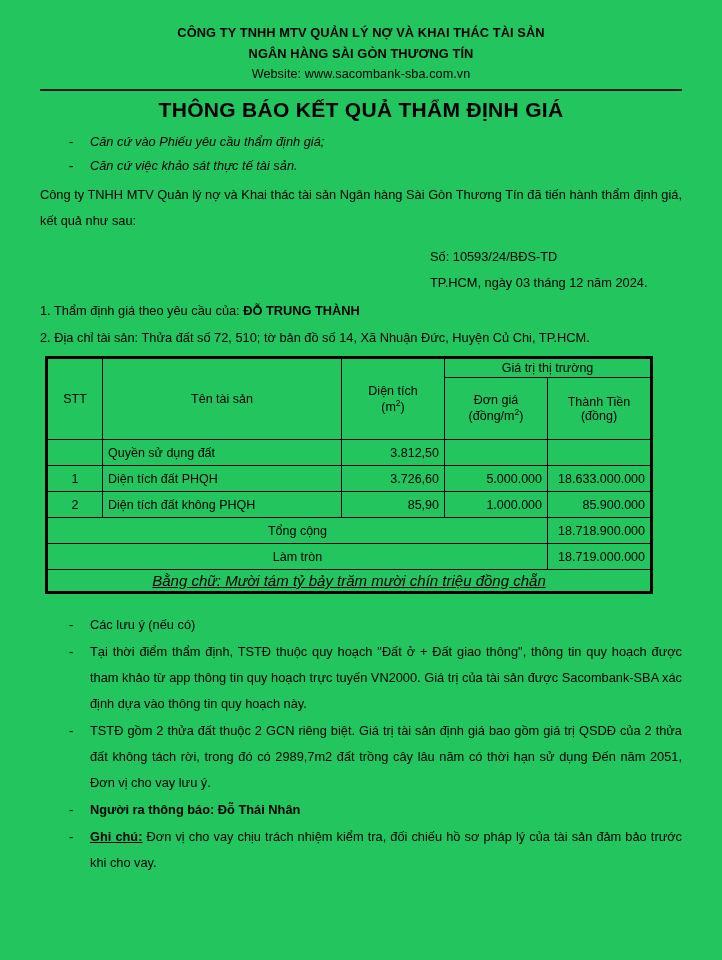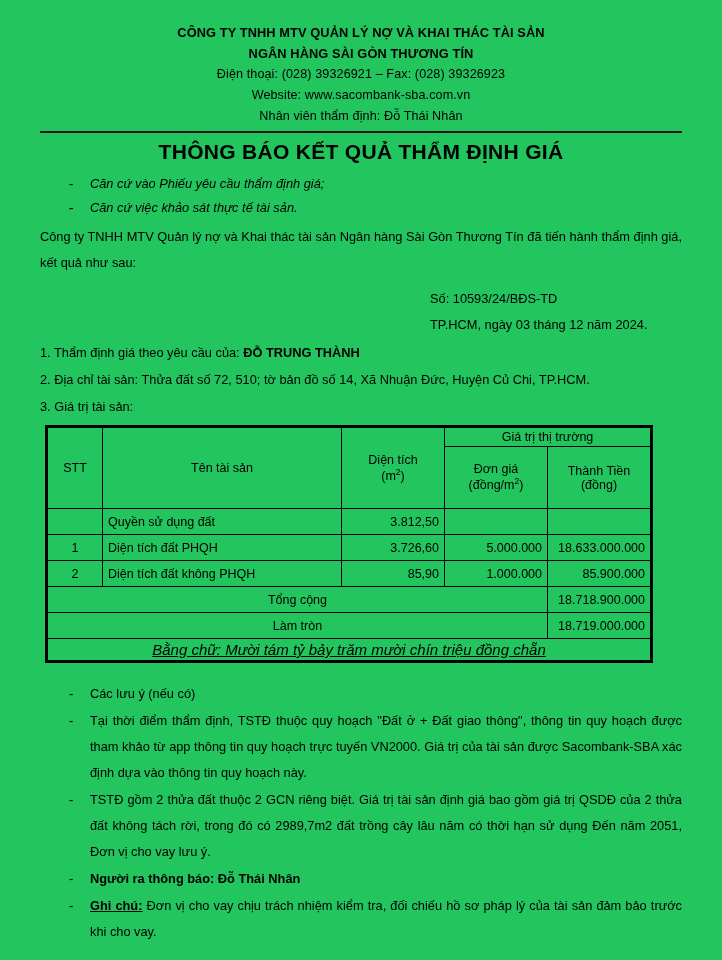--- a/index.html
+++ b/index.html
@@ -166,26 +166,24 @@
 </head>
 <body>
 
 <div class="page">
   <div class="sheet">
 
     
     <div class="letterhead">
       <div class="lh-line bold">CÔNG TY TNHH MTV QUẢN LÝ NỢ VÀ KHAI THÁC TÀI SẢN</div>
       <div class="lh-line bold">NGÂN HÀNG SÀI GÒN THƯƠNG TÍN</div>
-      <div class="lh-line">Điện thoại: (028) 39326921 – Fax: (028) 39326923</div>
       <div class="lh-line">
         <span>Website:</span>
         <span class="lh-url">www.sacombank-sba.com.vn</span>
       </div>
-      <div class="lh-line">Nhân viên thẩm định: Đỗ Thái Nhân</div>
     </div>
 
     <div class="header-rule"></div>
 
     
     <div class="doc-title">THÔNG BÁO KẾT QUẢ THẨM ĐỊNH GIÁ</div>
 
     
     <div>
       <div class="bullet-row">
@@ -212,21 +210,20 @@
 
     
     <div class="num-item">
       <span>1. Thẩm định giá theo yêu cầu của:</span>
       <span class="strong">ĐỖ TRUNG THÀNH</span>
     </div>
     <div class="num-item">
       <span>2. Địa chỉ tài sản:</span>
       <span>Thửa đất số 72, 510; tờ bản đồ số 14, Xã Nhuận Đức, Huyện Củ Chi, TP.HCM.</span>
     </div>
-    <div class="num-item">3. Giá trị tài sản:</div>
 
     
     <div class="tbl-outer">
       <table class="val-table">
         <tbody>
             <tr>
           <td class="c-stt hd-center" rowspan="2">STT</td>
           <td class="c-name hd-center" rowspan="2">Tên tài sản</td>
           <td class="c-area hd-center" rowspan="2">
             <div>Diện tích</div>

